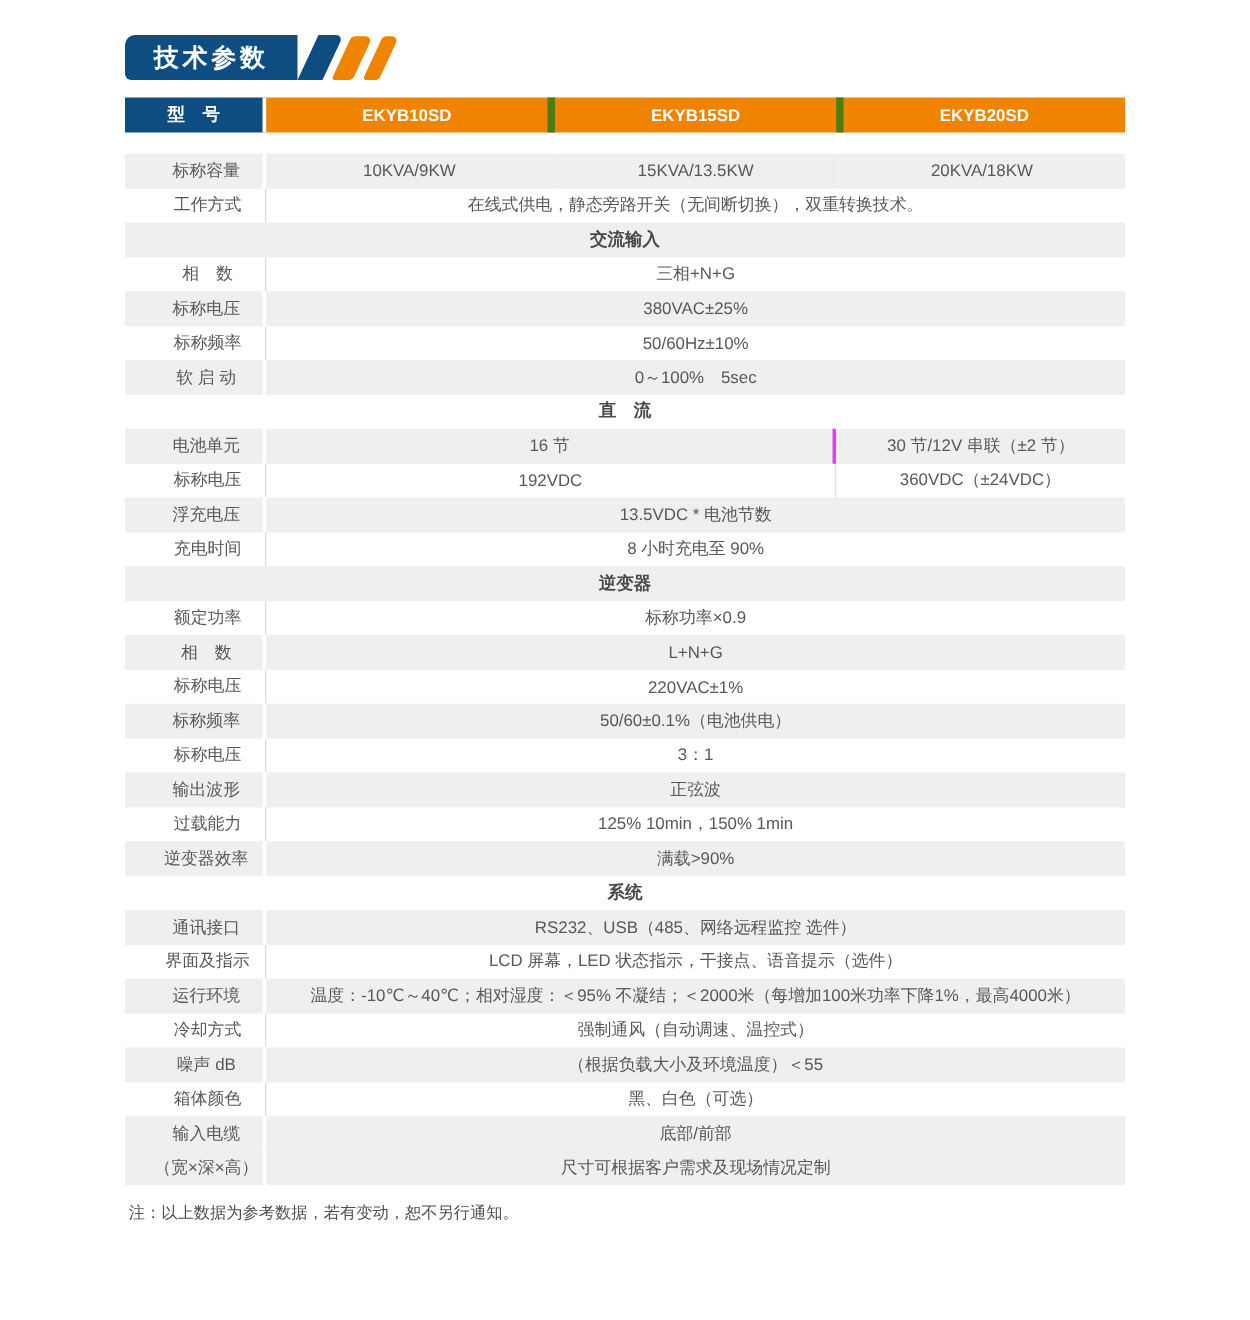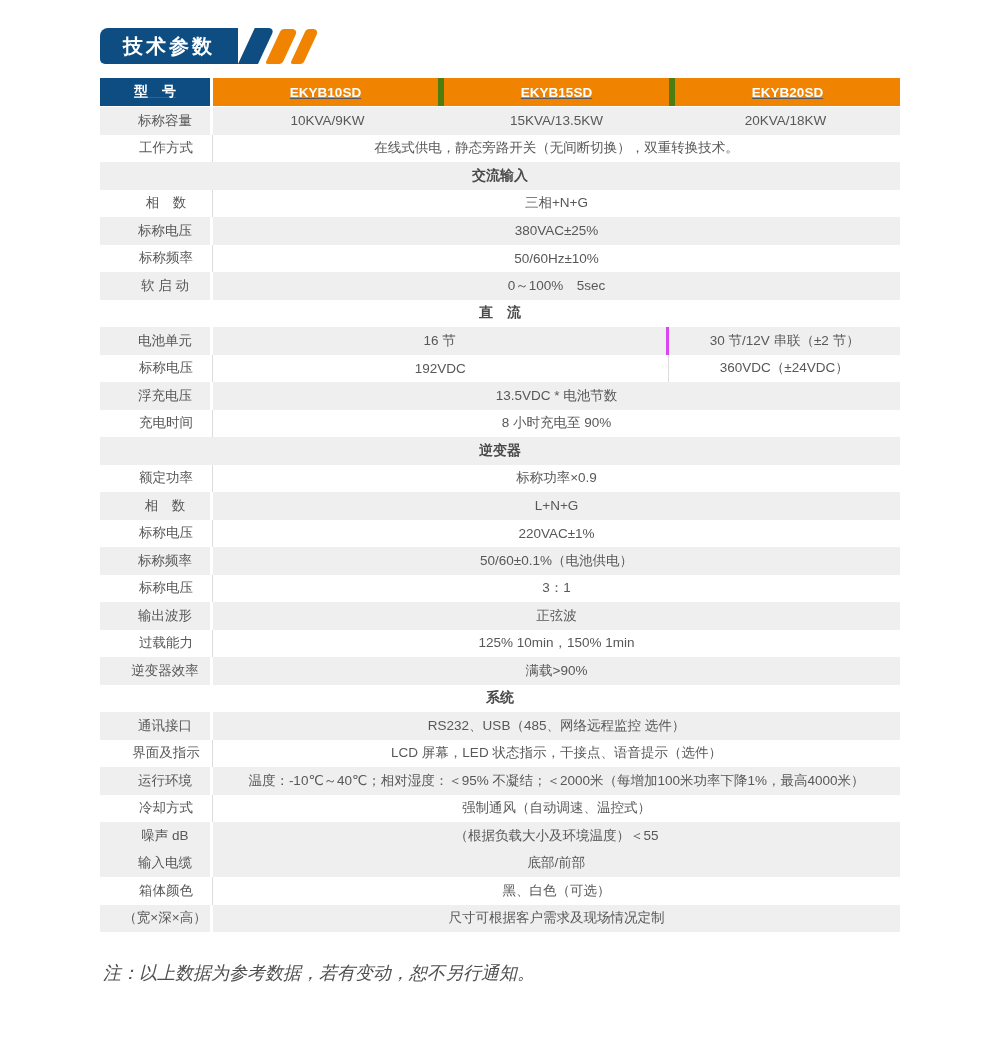--- a/index.html
+++ b/index.html
@@ -34,21 +34,21 @@
     white-space:nowrap;z-index:2;
   }
   .stripe{
     position:absolute;top:1px;height:35px;background:var(--orange);
     transform:skewX(-25deg);transform-origin:0 100%;
   }
   .stripe1{left:165px;width:17px;border-radius:3px 6px 3px 3px;}
   .stripe2{left:190px;width:13px;border-radius:3px 6px 3px 3px;}
   
   .spec-table{position:absolute;left:100px;top:78px;width:800px;}
-  .header-row{display:flex;height:28px;margin-bottom:1px;text-decoration:underline;}
+  .header-row{display:flex;height:28px;margin-bottom:17px;}
   .h-label{
     width:113px;flex:none;background:var(--blue);color:#fff;
     font-weight:bold;font-size:14px;display:flex;align-items:center;justify-content:center;
     border-right:3px solid #fff;white-space:nowrap;
   }
   .h-model{
     flex:1;background:var(--orange);color:#fff;font-weight:bold;font-size:13.5px;
     display:flex;align-items:center;justify-content:center;border-right:6px solid #4d7c0f;
     white-space:nowrap;
   }
@@ -67,23 +67,22 @@
     white-space:nowrap;overflow:hidden;padding:0 4px;
   }
   .value-cell.span2{flex:2;}
   .row.gray .label-cell,.row.gray .value-cell{background:var(--row-gray);}
   .row.gray .label-cell{border-right:3px solid #fff;}
   .row.white .label-cell{border-right:1px solid var(--line);}
   .row.gray .value-cell.span2{border-right:3px solid #d946ef;}
   .row.white .value-cell.span2{border-right:1px solid var(--line);}
   
   .note{
-    position:absolute;left:103px;top:961px;font-size:18px;color:#4f4f4f;
+    position:absolute;left:103px;top:961px;font-size:13px;color:#4f4f4f;
     white-space:nowrap;
-    font-style:italic;
   }
 </style>
 </head>
 <body>
 
 <div class="page">
 
   <div class="title-bar">
     <div class="title-box"></div>
     <div class="title-cap"></div>
@@ -193,28 +192,28 @@
           <div class="value-cell">温度：-10℃～40℃；相对湿度：＜95% 不凝结；＜2000米（每增加100米功率下降1%，最高4000米）</div>
         </div>
         <div class="row white">
           <div class="label-cell">冷却方式</div>
           <div class="value-cell">强制通风（自动调速、温控式）</div>
         </div>
         <div class="row gray">
           <div class="label-cell">噪声 dB</div>
           <div class="value-cell">（根据负载大小及环境温度）＜55</div>
         </div>
+        <div class="row white">
+          <div class="label-cell">箱体颜色</div>
+          <div class="value-cell">黑、白色（可选）</div>
+        </div>
         <div class="row gray">
           <div class="label-cell">输入电缆</div>
           <div class="value-cell">底部/前部</div>
         </div>
-        <div class="row white">
-          <div class="label-cell">箱体颜色</div>
-          <div class="value-cell">黑、白色（可选）</div>
-        </div>
         <div class="row gray">
           <div class="label-cell">（宽×深×高）</div>
           <div class="value-cell">尺寸可根据客户需求及现场情况定制</div>
         </div>
       </div>
   </div>
 
   <div class="note">注：以上数据为参考数据，若有变动，恕不另行通知。</div>
 
 </div>

